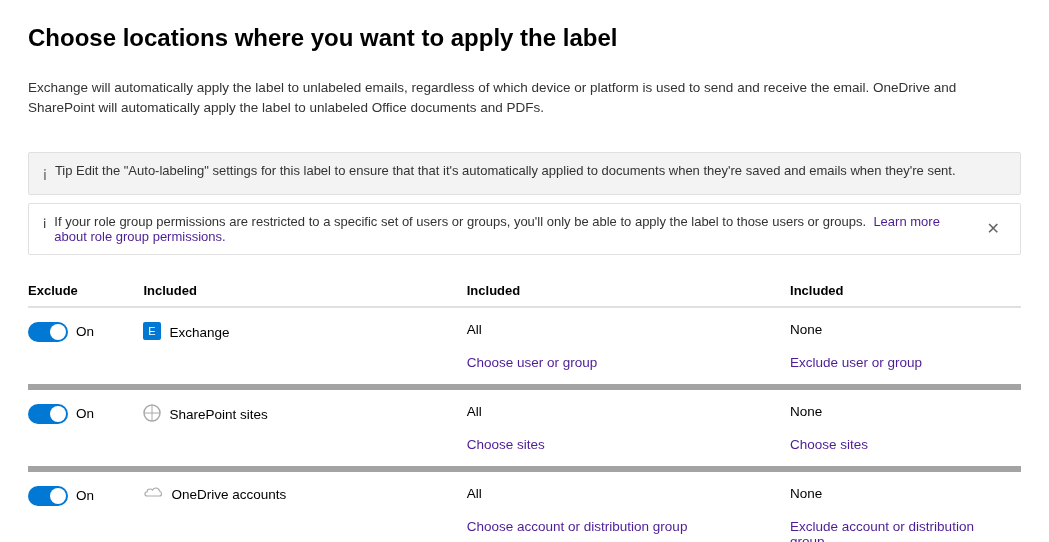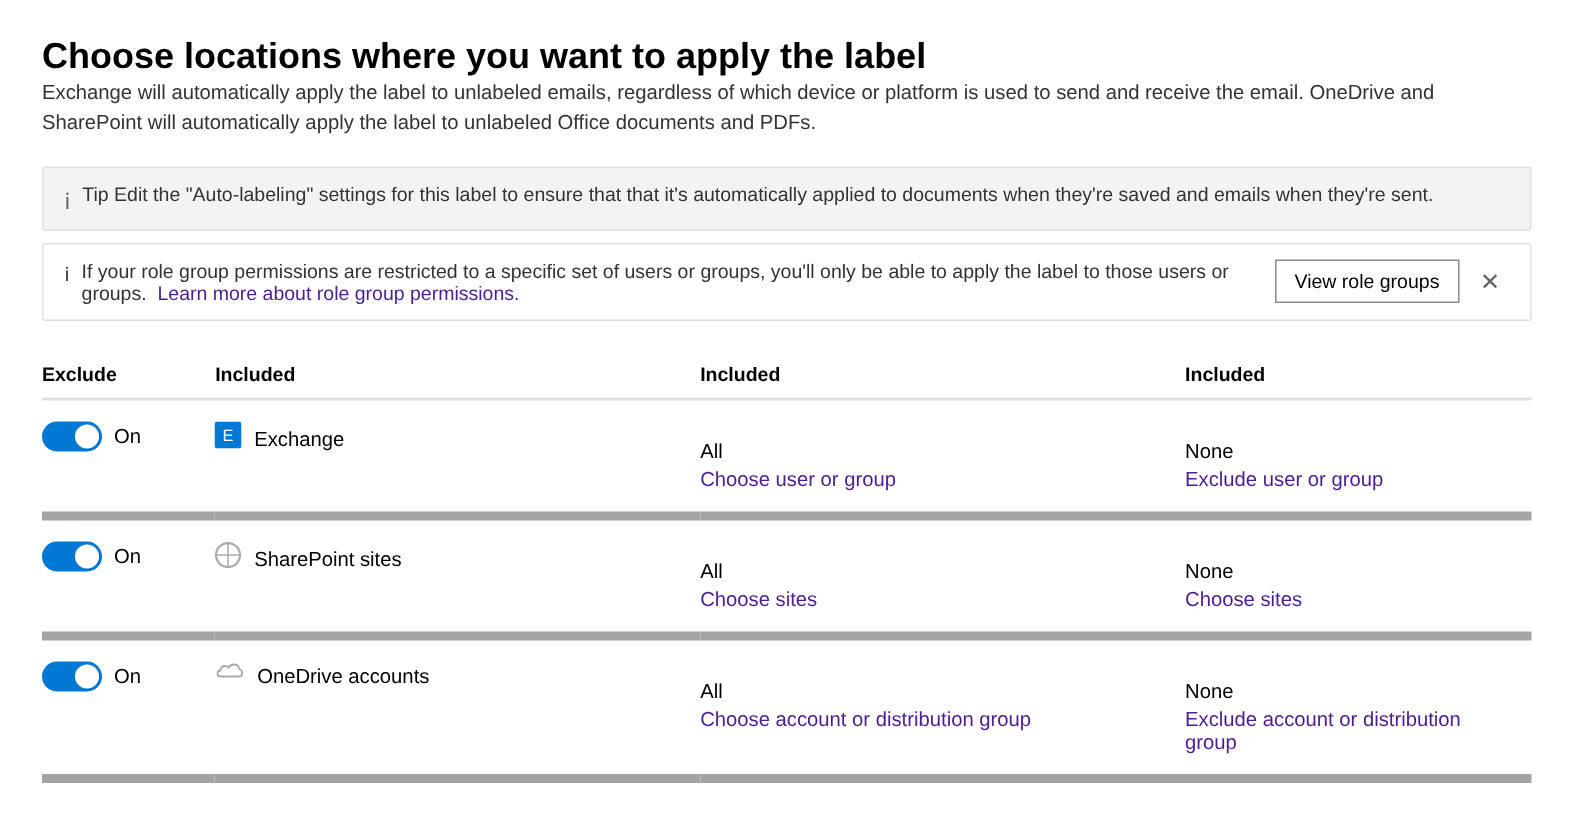--- a/index.html
+++ b/index.html
@@ -7,27 +7,27 @@
       font-family: 'Segoe UI', Arial, sans-serif;
       font-size: 14px;
       background: #fff;
       color: #000;
       padding: 24px 28px;
       max-width: 1049px;
     }
     .page-title {
       font-size: 24px;
       font-weight: 700;
-      margin-bottom: 0;
+      margin-bottom: 26px;
       color: #000;
     }
     .description {
       font-size: 13.5px;
       color: #333;
-      margin-bottom: 18px;
+      margin-bottom: 33px;
       line-height: 1.5;
     }
     .tip-box {
       display: flex;
       align-items: flex-start;
       gap: 8px;
       background: #f3f3f3;
       border: 1px solid #e0e0e0;
       padding: 10px 14px;
       font-size: 13px;
@@ -144,22 +144,21 @@
       align-items: center;
       gap: 8px;
     }
     .loc-icon {
       font-size: 16px;
       color: #555;
     }
     .included-cell, .excluded-cell {
       display: flex;
       flex-direction: column;
-      gap: 4px;
-      margin-top: 12px;
+      gap: 18px;
     }
     .status-label { font-size: 13.5px; }
   </style>
 </head>
 <body>
 
 <h1 class="page-title">Choose locations where you want to apply the label</h1>
 <p class="description">Exchange will automatically apply the label to unlabeled emails, regardless of which device or platform is used to send and receive the email. OneDrive and SharePoint will automatically apply the label to unlabeled Office documents and PDFs.</p>
 
 <div class="tip-box">
@@ -169,21 +168,20 @@
 
 <div class="role-box">
   <div class="role-box-left">
     <span class="tip-icon">ℹ</span>
     <span>
       <span>If your role group permissions are restricted to a specific set of users or groups, you'll only be able to apply the label to those users or groups.</span>
       &nbsp;<a class="link">Learn more about role group permissions.</a>
     </span>
   </div>
   <div class="role-box-right">
-    <button class="view-role-groups-btn">View role groups</button>
     <button class="close-btn">✕</button>
   </div>
 </div>
 
 <table>
   <thead>
     <tr>
       <th>Exclude</th>
       <th>Included</th>
       <th>Included</th>

